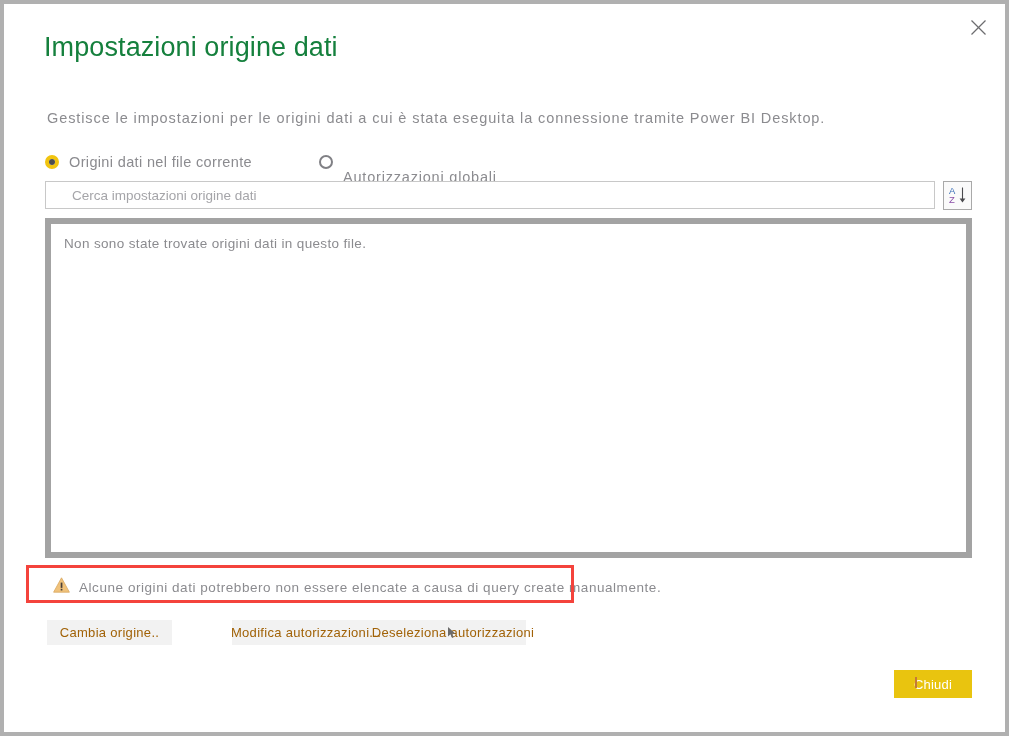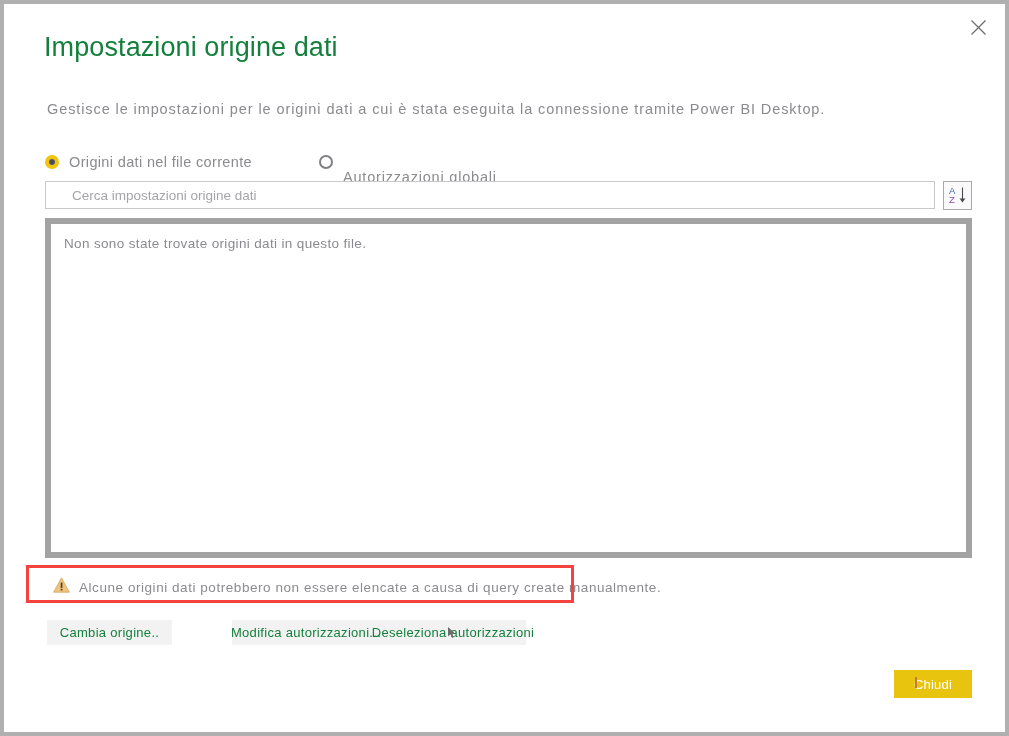--- a/index.html
+++ b/index.html
@@ -53,21 +53,21 @@
     color: #15803d;
     font-weight: 400;
     letter-spacing: 0.1px;
     white-space: nowrap;
   }
 
   
   #page-subtitle {
     position: absolute;
     left: 43px;
-    top: 97px;
+    top: 106px;
     font-size: 14.5px;
     color: #8b8b8f;
     white-space: nowrap;
     letter-spacing: 0.9px;
   }
 
   
   #radio-group {
     position: absolute;
     left: 41px;
@@ -216,21 +216,21 @@
     left: 43px;
     top: 616px;
     display: flex;
     align-items: flex-start;
   }
   .action-button {
     height: 25px;
     box-sizing: border-box;
     background: #f2f2f2;
     border: none;
-    color: #15803d;
+    color: #a16207;
     font-family: "Liberation Sans", sans-serif;
     font-size: 13px;
     letter-spacing: 0.3px;
     white-space: nowrap;
     display: flex;
     align-items: center;
     justify-content: center;
     padding: 0 10px;
     cursor: default;
   }

